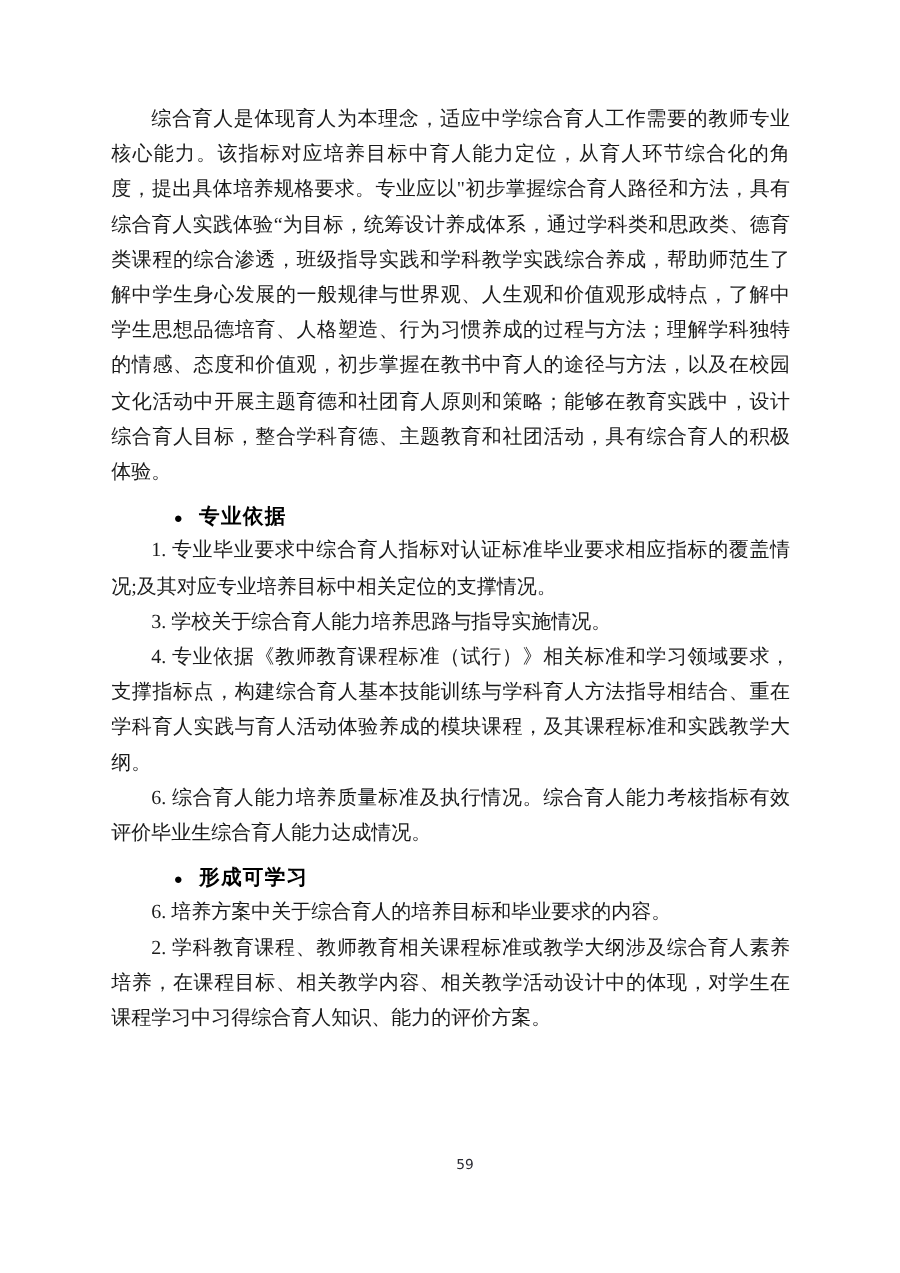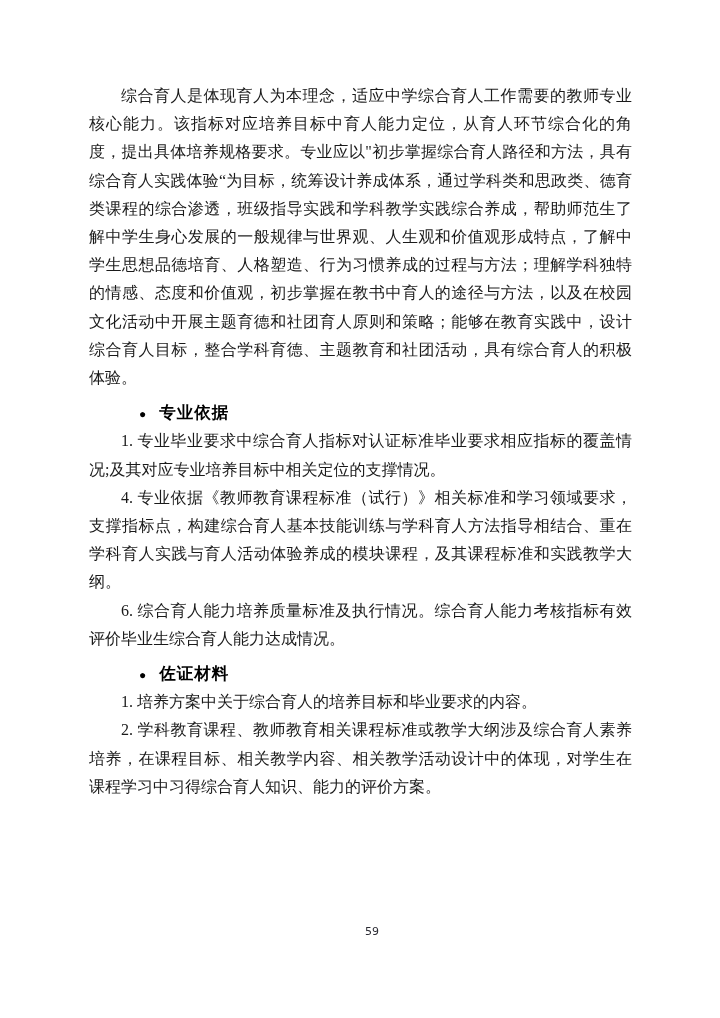--- a/index.html
+++ b/index.html
@@ -69,29 +69,30 @@
   <div class="content">
 
     <p class="para">综合育人是体现育人为本理念，适应中学综合育人工作需要的教师专业核心能力。该指标对应培养目标中育人能力定位，从育人环节综合化的角度，提出具体培养规格要求。专业应以"初步掌握综合育人路径和方法，具有综合育人实践体验“为目标，统筹设计养成体系，通过学科类和思政类、德育类课程的综合渗透，班级指导实践和学科教学实践综合养成，帮助师范生了解中学生身心发展的一般规律与世界观、人生观和价值观形成特点，了解中学生思想品德培育、人格塑造、行为习惯养成的过程与方法；理解学科独特的情感、态度和价值观，初步掌握在教书中育人的途径与方法，以及在校园文化活动中开展主题育德和社团育人原则和策略；能够在教育实践中，设计综合育人目标，整合学科育德、主题教育和社团活动，具有综合育人的积极体验。</p>
 
     <div>
       <div class="section-heading">
         <span class="bullet">●</span>
         <span class="heading-label">专业依据</span>
       </div>
       <p class="para">1. 专业毕业要求中综合育人指标对认证标准毕业要求相应指标的覆盖情况;及其对应专业培养目标中相关定位的支撑情况。</p>
+      <p class="para">3. 学校关于综合育人能力培养思路与指导实施情况。</p>
       <p class="para">4. 专业依据《教师教育课程标准（试行）》相关标准和学习领域要求，支撑指标点，构建综合育人基本技能训练与学科育人方法指导相结合、重在学科育人实践与育人活动体验养成的模块课程，及其课程标准和实践教学大纲。</p>
       <p class="para">6. 综合育人能力培养质量标准及执行情况。综合育人能力考核指标有效评价毕业生综合育人能力达成情况。</p>
     </div>
 
     <div>
       <div class="section-heading">
         <span class="bullet">●</span>
-        <span class="heading-label">佐证材料</span>
+        <span class="heading-label">形成可学习</span>
       </div>
-      <p class="para">1. 培养方案中关于综合育人的培养目标和毕业要求的内容。</p>
+      <p class="para">6. 培养方案中关于综合育人的培养目标和毕业要求的内容。</p>
       <p class="para">2. 学科教育课程、教师教育相关课程标准或教学大纲涉及综合育人素养培养，在课程目标、相关教学内容、相关教学活动设计中的体现，对学生在课程学习中习得综合育人知识、能力的评价方案。</p>
     </div>
 
   </div>
 
   <div class="page-number">59</div>
 </div>
 
 </body></html>

